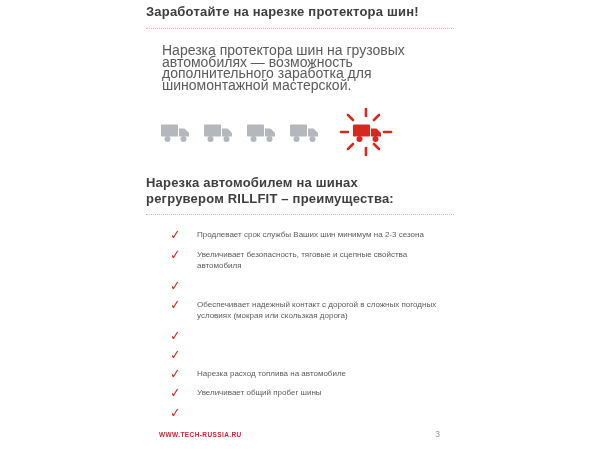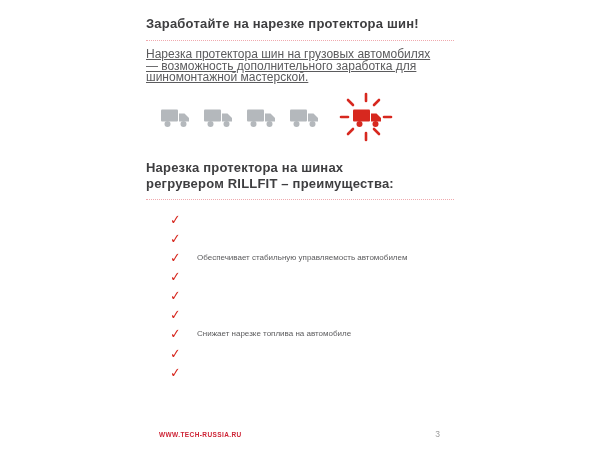--- a/index.html
+++ b/index.html
@@ -9,42 +9,41 @@
     font-family: "Liberation Sans", "DejaVu Sans", sans-serif;
     color: #5b5b5d;
     overflow: hidden;
   }
   .page {
     position: relative;
     width: 308px;
     margin: 0 auto;
     height: 450px;
     box-sizing: border-box;
-    padding-top: 16px;
+    padding-top: 4px;
   }
   .title {
     font-size: 13px;
     font-weight: bold;
     color: #3e3e40;
     letter-spacing: 0.2px;
     margin: 0 0 9px 0;
   }
   .dotted-rule {
     border: none;
     border-bottom: 1px dotted #f0a9ae;
     margin: 0 0 8px 0;
     height: 0;
   }
   .body-text {
-    font-size: 12px;
+    font-size: 14px;
     line-height: 11.5px;
-    margin: 0;
+    margin: 16px;
     color: #5b5b5d;
     max-width: 296px;
-    text-decoration: underline;
   }
   .trucks-row {
     display: flex;
     align-items: center;
     margin: 8px 0 4px 14px;
     height: 50px;
   }
   .truck {
     width: 29px;
     height: 24px;
@@ -176,57 +175,60 @@
         <line x1="10" y1="42" x2="15" y2="37"></line>
         <line x1="41" y1="42" x2="36" y2="37"></line>
       </svg>
       <svg class="truck-glyph" viewBox="0 0 29 21">
           <use href="#truck-shape"></use>
         </svg>
     </span>
   </div>
 
 
-  <h2 class="heading2">Нарезка протектора на шинах регрувером RILLFIT – преимущества:</h2>
+  <h2 class="heading2">Нарезка автомобилем на шинах регрувером RILLFIT – преимущества:</h2>
   <hr class="dotted-rule">
 
   <div class="benefits">
 
       <div class="benefit">
         <span class="check">✓</span>
-      </div>
-
-      <div class="benefit">
-        <span class="check">✓</span>
-      </div>
-
-      <div class="benefit">
-        <span class="check">✓</span>
-        <span class="benefit-text">Обеспечивает стабильную управляемость автомобилем</span>
-      </div>
-
-      <div class="benefit">
-        <span class="check">✓</span>
-      </div>
-
-      <div class="benefit">
-        <span class="check">✓</span>
-      </div>
-
-      <div class="benefit">
-        <span class="check">✓</span>
-      </div>
-
-      <div class="benefit">
-        <span class="check">✓</span>
-        <span class="benefit-text">Снижает нарезке топлива на автомобиле</span>
-      </div>
-
-      <div class="benefit">
-        <span class="check">✓</span>
+        <span class="benefit-text">Продлевает срок службы Ваших шин минимум на 2-3 сезона</span>
+      </div>
+
+      <div class="benefit">
+        <span class="check">✓</span>
+        <span class="benefit-text">Увеличивает безопасность, тяговые и сцепные свойства автомобиля</span>
+      </div>
+
+      <div class="benefit">
+        <span class="check">✓</span>
+      </div>
+
+      <div class="benefit">
+        <span class="check">✓</span>
+        <span class="benefit-text">Обеспечивает надежный контакт с дорогой в сложных погодных условиях (мокрая или скользкая дорога)</span>
+      </div>
+
+      <div class="benefit">
+        <span class="check">✓</span>
+      </div>
+
+      <div class="benefit">
+        <span class="check">✓</span>
+      </div>
+
+      <div class="benefit">
+        <span class="check">✓</span>
+        <span class="benefit-text">Нарезка расход топлива на автомобиле</span>
+      </div>
+
+      <div class="benefit">
+        <span class="check">✓</span>
+        <span class="benefit-text">Увеличивает общий пробег шины</span>
       </div>
 
       <div class="benefit">
         <span class="check">✓</span>
       </div>
     </div>
 
   <div class="footer">
     <span class="footer-site">WWW.TECH-RUSSIA.RU</span>
     <span class="footer-page">3</span>

